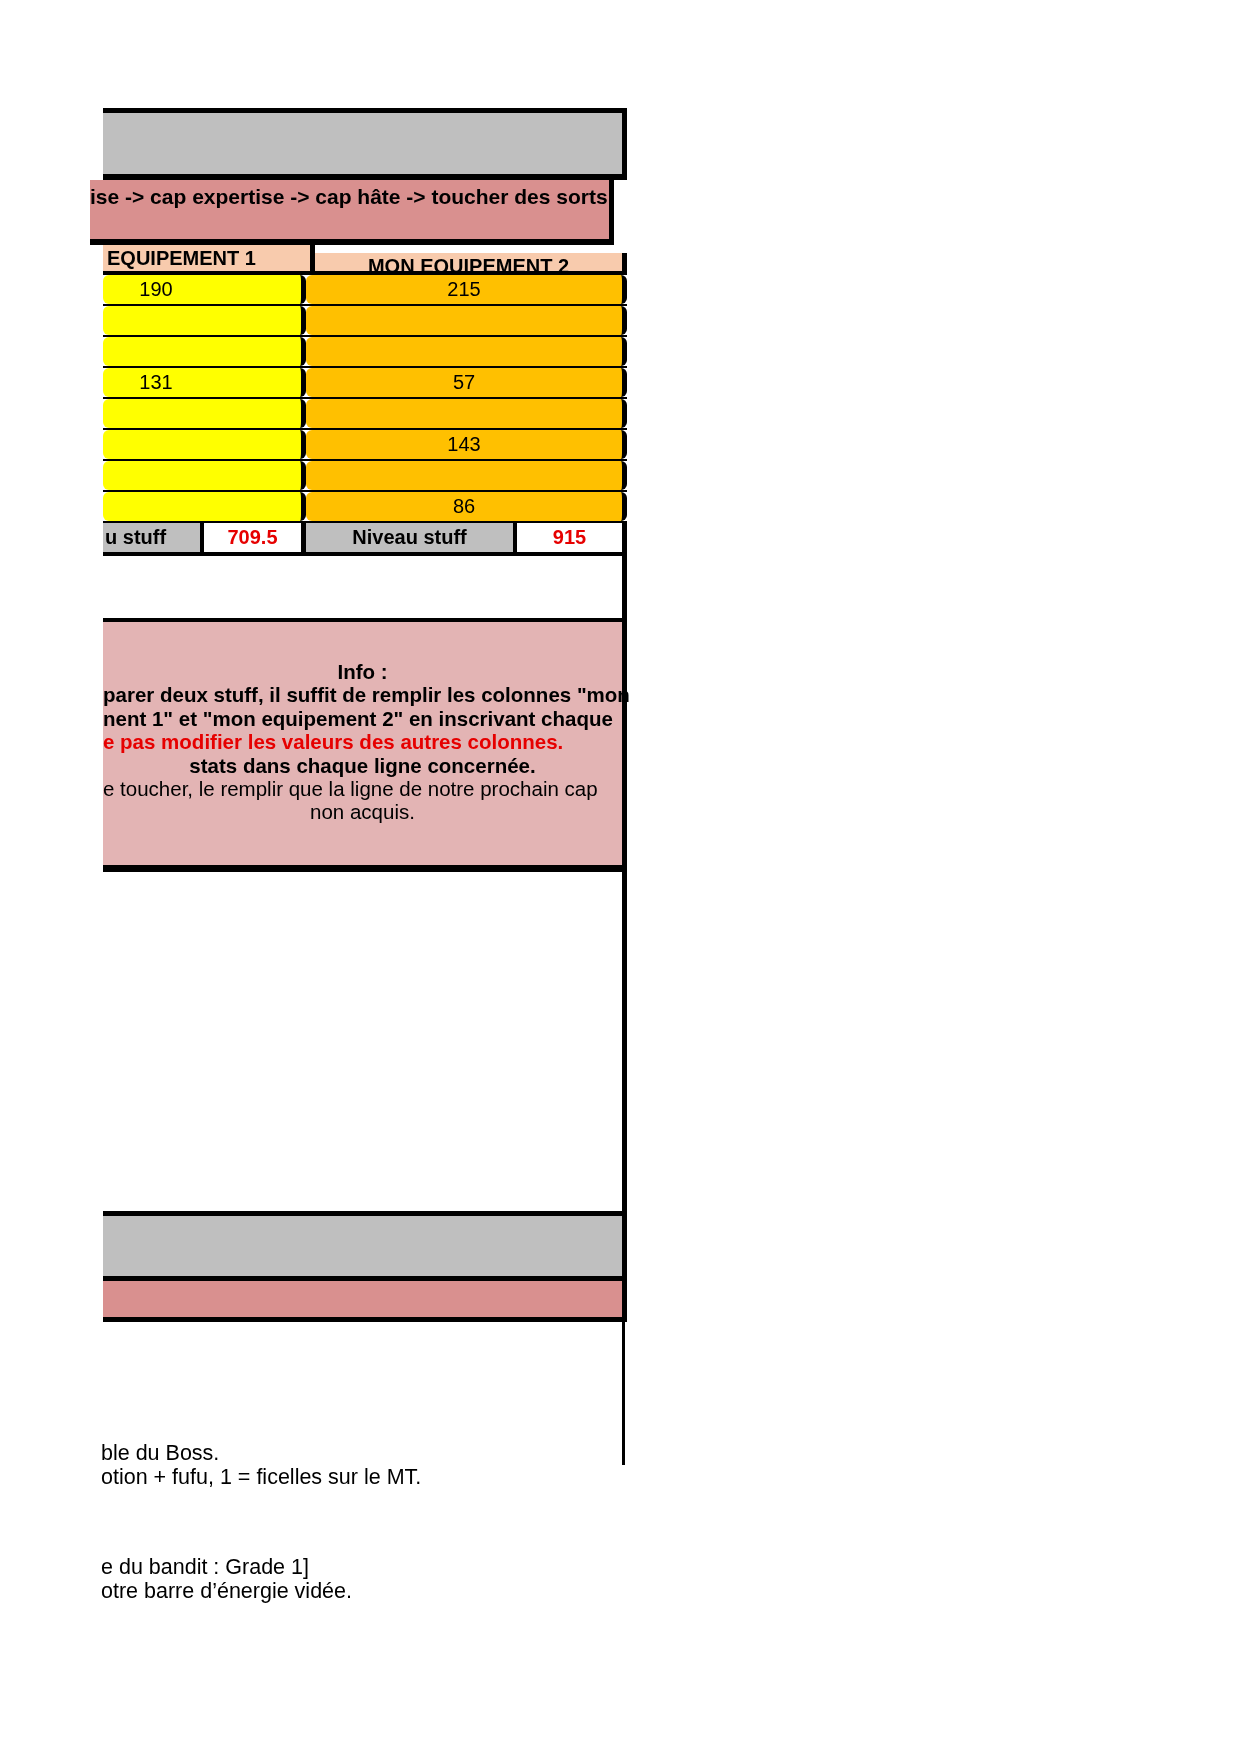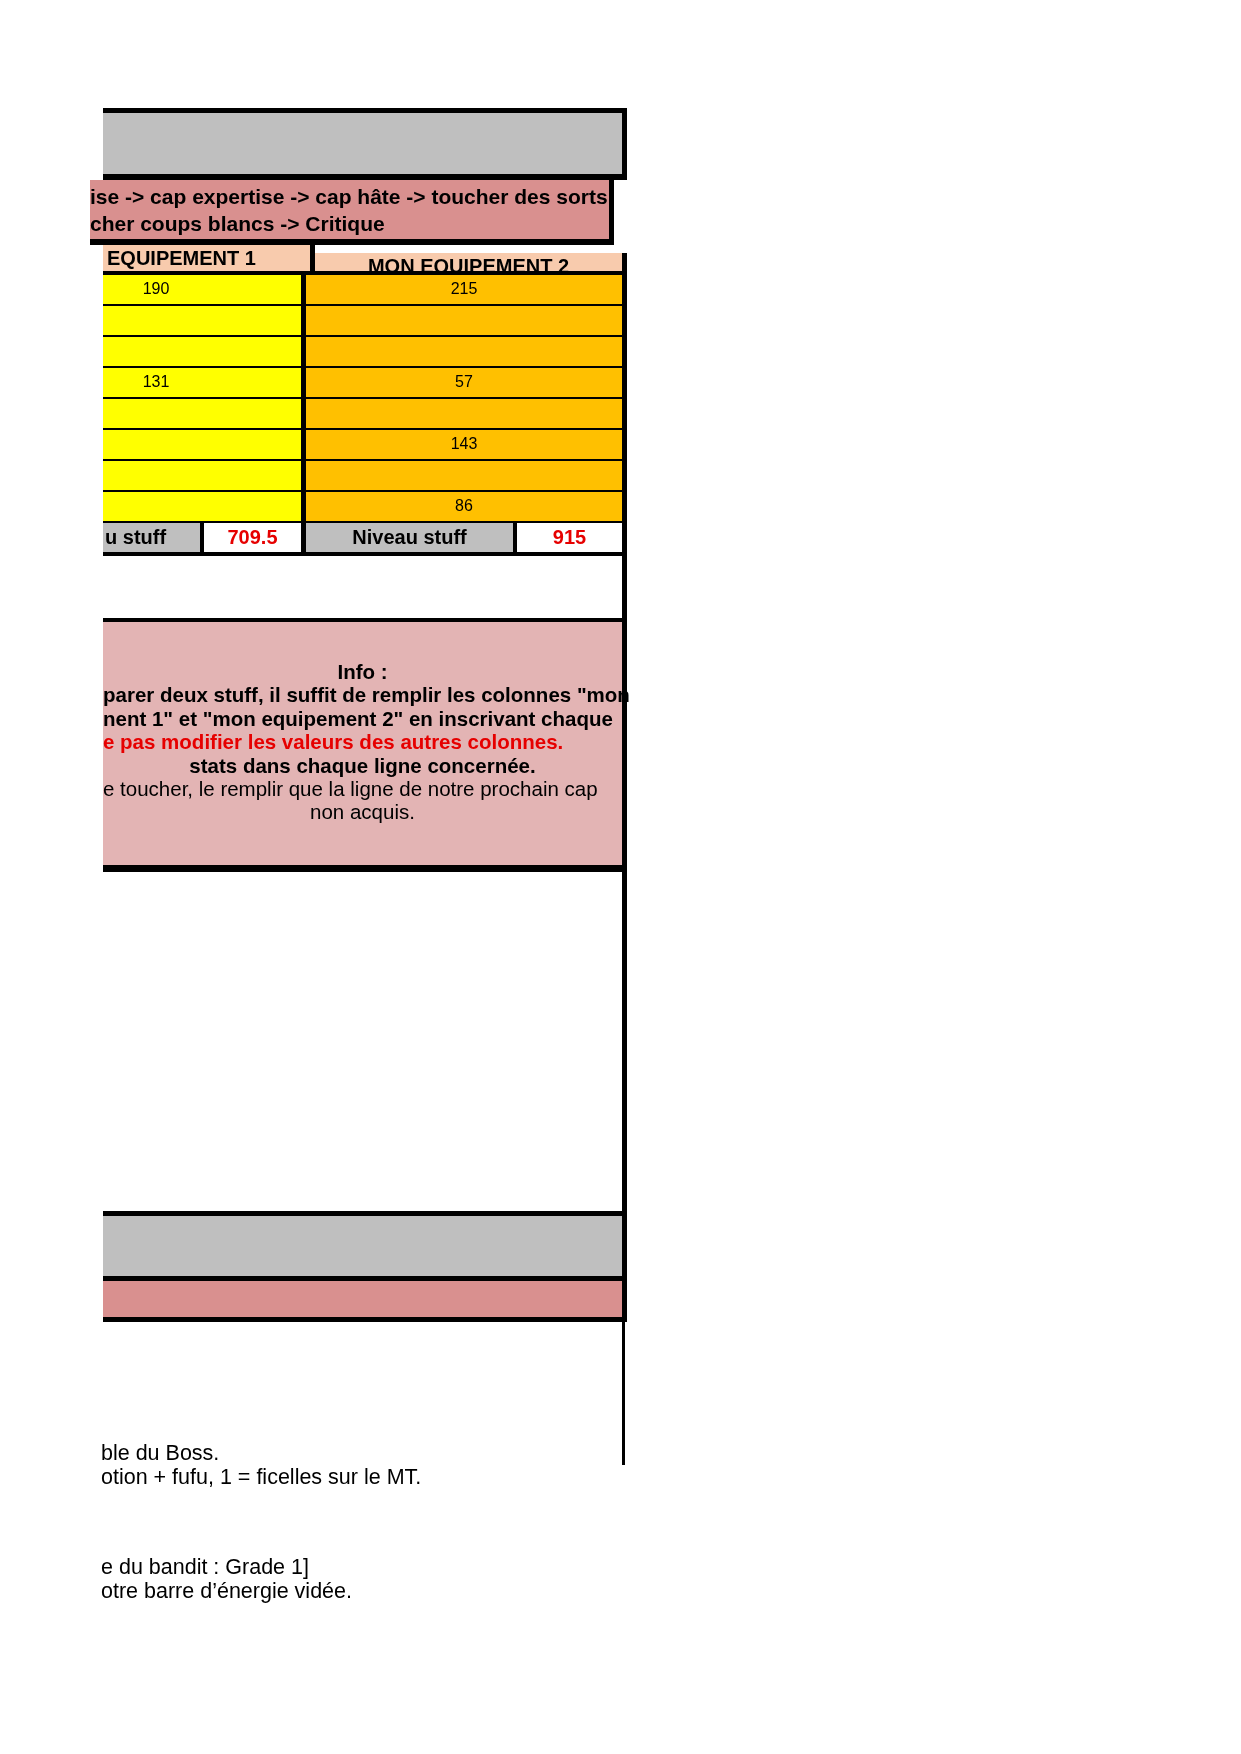--- a/index.html
+++ b/index.html
@@ -49,21 +49,21 @@
   .hdr-cell {
     background: #f8cbad;
     font-weight: bold; font-size: 20px; line-height: 26px;
     white-space: nowrap; overflow: hidden;
   }
   .hdr-c1 { width: 203px; border-right: 5px solid #000; padding-left: 4px; }
   .hdr-c2 { flex: 1; border-right: 5px solid #000; text-align: center; margin-top: 8px; }
 
   .data-rows { left: 103px; top: 275px; width: 524px; }
   .drow { display: flex; height: 31px; border-bottom: 2px solid #000; box-sizing: border-box; }
-  .dcell { font-size: 16px; line-height: 28px; }
+  .dcell { font-size: 20px; line-height: 28px; border-radius: 6px; }
   .dc1 { width: 203px; background: #ffff00; border-right: 5px solid #000; box-sizing: border-box; }
   .dc1 .val-left { display: block; width: 106px; text-align: center; }
   .dc2 { flex: 1; background: #ffc000; border-right: 5px solid #000; box-sizing: border-box; text-align: center; }
 
   .footer-row {
     left: 103px; top: 523px; width: 524px; height: 33px;
     display: flex;
     border-bottom: 4px solid #000;
   }
   .fcell {
@@ -127,21 +127,20 @@
 </style>
 </head>
 <body>
 
 <div class="canvas">
 
   <div class="abs gray-top"></div>
 
   <div class="abs pink-banner">
     <div class="bline">ise -&gt; cap expertise -&gt; cap hâte -&gt; toucher des sorts</div>
-    <div class="bline">cher coups blancs -&gt; Critique</div>
   </div>
 
   <div class="abs hdr-row">
     <div class="hdr-cell hdr-c1">EQUIPEMENT 1</div>
     <div class="hdr-cell hdr-c2">MON EQUIPEMENT 2</div>
   </div>
 
   <div class="abs data-rows">
     <div class="drow">
       <div class="dcell dc1">

